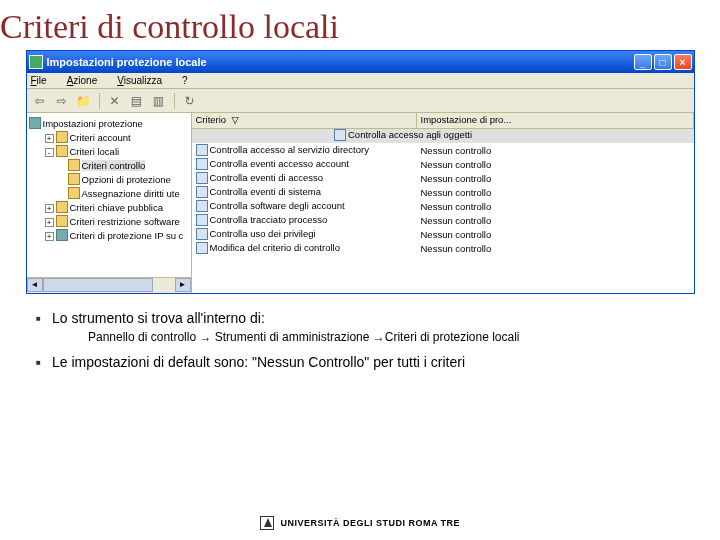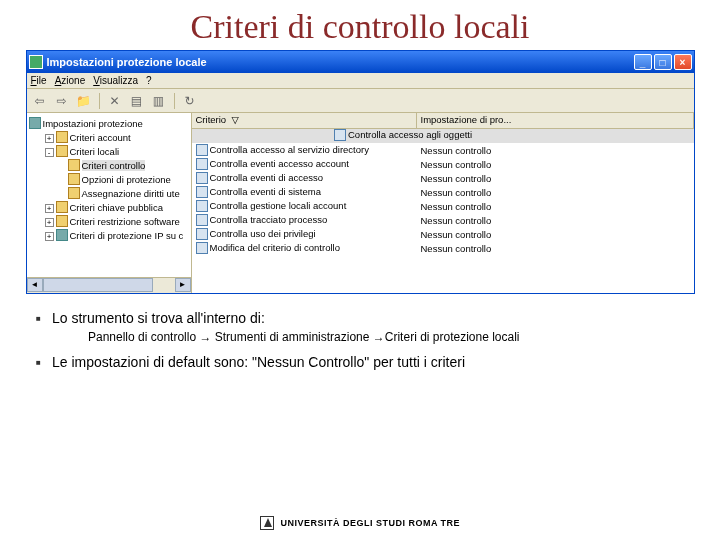--- a/index.html
+++ b/index.html
@@ -1,25 +1,25 @@
 <!DOCTYPE html>
 <html><head>
 <meta charset="utf-8">
 <style>
   * { box-sizing: border-box; margin: 0; padding: 0; }
   body { font-family: Tahoma, Arial, sans-serif; background: #fff; width: 720px; height: 540px; overflow: hidden; position: relative; }
-  .slide-title { font-family: "Times New Roman", serif; font-size: 34px; color: #8a2a2a; text-align: center; padding: 8px 0 4px; font-weight: normal; }
+  .slide-title { font-family: "Times New Roman", serif; font-size: 34px; color: #8a2a2a; text-align: left; padding: 8px 0 4px; font-weight: normal; }
   .window { margin: 0 auto; width: 669px; border: 1px solid #0046c8; background: #701a75; font-size: 10px; }
   .titlebar { height: 22px; background: linear-gradient(to bottom, #3b82f6, #0046c8); display: flex; align-items: center; padding: 0 2px; }
   .titlebar .tb-icon { width: 14px; height: 14px; margin-right: 4px; display:inline-block; background:#4a6; border:1px solid #fff; }
   .titlebar .tb-text { color: #fff; font-weight: bold; font-size: 11px; flex: 1; }
   .win-buttons { display: flex; gap: 2px; }
   .win-btn { width: 18px; height: 16px; background: linear-gradient(#6aa8ff,#3a78e0); border: 1px solid #fff; border-radius: 2px; display:flex; align-items:center; justify-content:center; color:#fff; font-size:10px; font-weight:bold; }
   .win-btn.close { background: linear-gradient(#ff7a5a,#e24a2a); }
-  .menubar { background:#ece9d8; border-bottom:1px solid #c0b890; padding: 2px 4px; display:flex; gap:8px; font-size:10px; }
+  .menubar { background:#ece9d8; border-bottom:1px solid #c0b890; padding: 2px 4px; display:flex; gap:20px; font-size:10px; }
   .menubar span { cursor:default; }
   .menubar span u { text-decoration: underline; }
   .toolbar { background:#ece9d8; padding: 2px 4px; display:flex; align-items:center; gap:4px; border-bottom:1px solid #c0b890; height:24px;}
   .tb-btn { width:18px; height:18px; display:flex; align-items:center; justify-content:center; color:#666; font-size:12px; }
   .tb-sep { width:1px; height:16px; background:#c0b890; margin:0 2px; }
   .content { display:flex; height:180px; background:#fff; }
   .tree-pane { width:165px; border-right:1px solid #c0b890; overflow:hidden; background:#fff; font-size:9.5px; padding:2px 0; position:relative;}
   .tree-row { display:flex; align-items:flex-end; height:14px; padding-left:2px; white-space:nowrap; }
   .tree-row .ex { width:9px; height:9px; border:1px solid #888; font-size:8px; line-height:7px; text-align:center; margin-right:2px; color:#000; background:#fff;}
   .tree-row .sp { display:inline-block; }
@@ -166,21 +166,21 @@
           </div>
           <div class="list-row">
             <div class="cell col-name"><span class="ico"></span><span>Controlla eventi di accesso</span></div>
             <div class="cell col-setting">Nessun controllo</div>
           </div>
           <div class="list-row">
             <div class="cell col-name"><span class="ico"></span><span>Controlla eventi di sistema</span></div>
             <div class="cell col-setting">Nessun controllo</div>
           </div>
           <div class="list-row">
-            <div class="cell col-name"><span class="ico"></span><span>Controlla gestione locali account</span></div>
+            <div class="cell col-name"><span class="ico"></span><span>Controlla software degli account</span></div>
             <div class="cell col-setting">Nessun controllo</div>
           </div>
           <div class="list-row">
             <div class="cell col-name"><span class="ico"></span><span>Controlla tracciato processo</span></div>
             <div class="cell col-setting">Nessun controllo</div>
           </div>
           <div class="list-row">
             <div class="cell col-name"><span class="ico"></span><span>Controlla uso dei privilegi</span></div>
             <div class="cell col-setting">Nessun controllo</div>
           </div>

